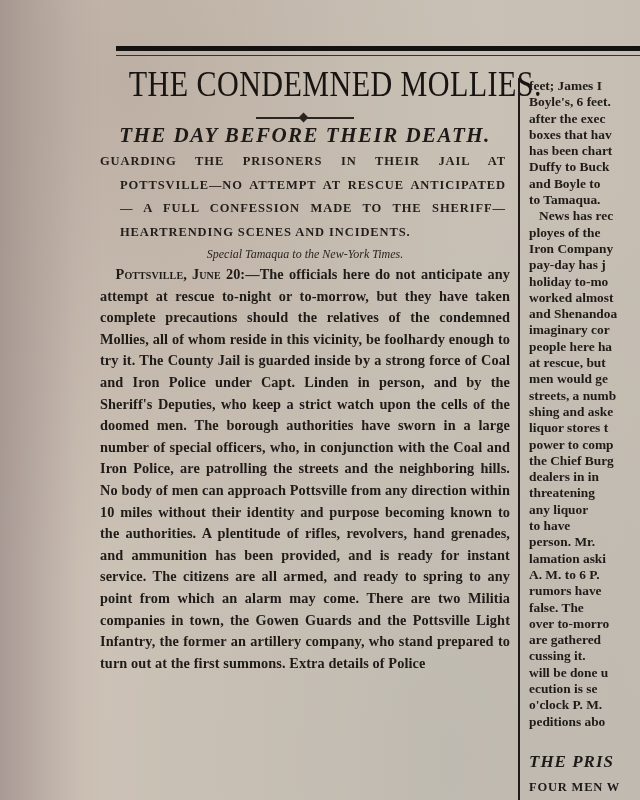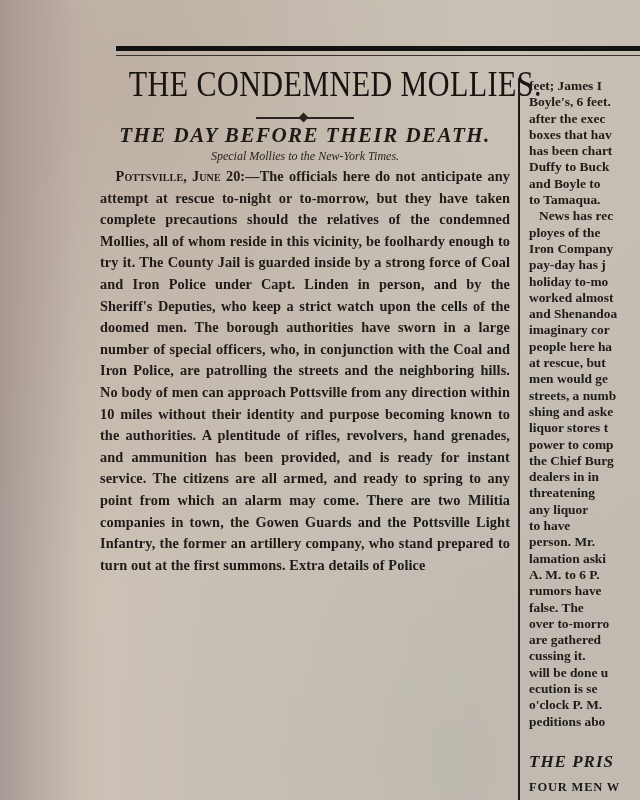--- a/index.html
+++ b/index.html
@@ -88,21 +88,22 @@
   <div class="top-rule"></div>
   <div class="top-rule-thin"></div>
 
   <div class="left-col">
     <h1 class="headline">THE CONDEMNED MOLLIES.</h1>
     <div class="ornament">
       <div class="line"></div>
       <div class="dia"></div>
     </div>
     <div class="subhead">THE DAY BEFORE THEIR DEATH.</div>
-    <div class="dispatch">Special Mollies to the New-York Times.</div>
+    <div class="deck">GUARDING THE PRISONERS IN THEIR JAIL AT POTTSVILLE—NO ATTEMPT AT RESCUE ANTICIPATED — A FULL CONFESSION MADE TO THE SHERIFF—HEARTRENDING SCENES AND INCIDENTS.</div>
+    <div class="dispatch">Special Tamaqua to the New-York Times.</div>
     <p class="body-text">&nbsp;&nbsp;&nbsp;<span class="dateline">Pottsville, June 20:</span><span>—The officials here do not anticipate any attempt at rescue to-night or to-morrow, but they have taken complete precautions should the relatives of the condemned Mollies, all of whom reside in this vicinity, be foolhardy enough to try it. The County Jail is guarded inside by a strong force of Coal and Iron Police under Capt. Linden in person, and by the Sheriff's Deputies, who keep a strict watch upon the cells of the doomed men. The borough authorities have sworn in a large number of special officers, who, in conjunction with the Coal and Iron Police, are patrolling the streets and the neighboring hills. No body of men can approach Pottsville from any direction within 10 miles without their identity and purpose becoming known to the authorities. A plentitude of rifles, revolvers, hand grenades, and ammunition has been provided, and is ready for instant service. The citizens are all armed, and ready to spring to any point from which an alarm may come. There are two Militia companies in town, the Gowen Guards and the Pottsville Light Infantry, the former an artillery company, who stand prepared to turn out at the first summons. Extra details of Police</span></p>
   </div>
 
   <div class="col-divider"></div>
 
   <div class="clip-right">
     <div class="right-col" style="left:9px; top:18px;" id="rc">
         <div class="line">feet; James I</div>
         <div class="line">Boyle's, 6 feet.</div>
         <div class="line">after the exec</div>

